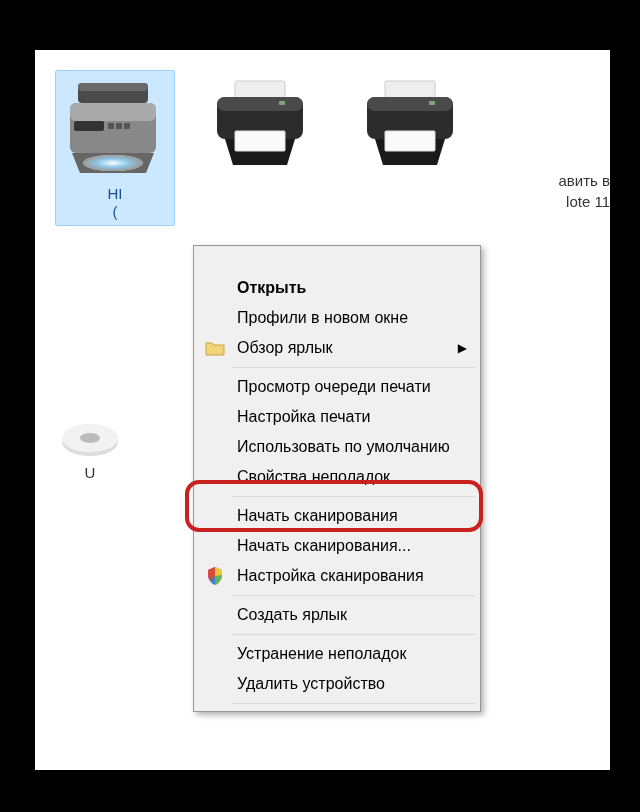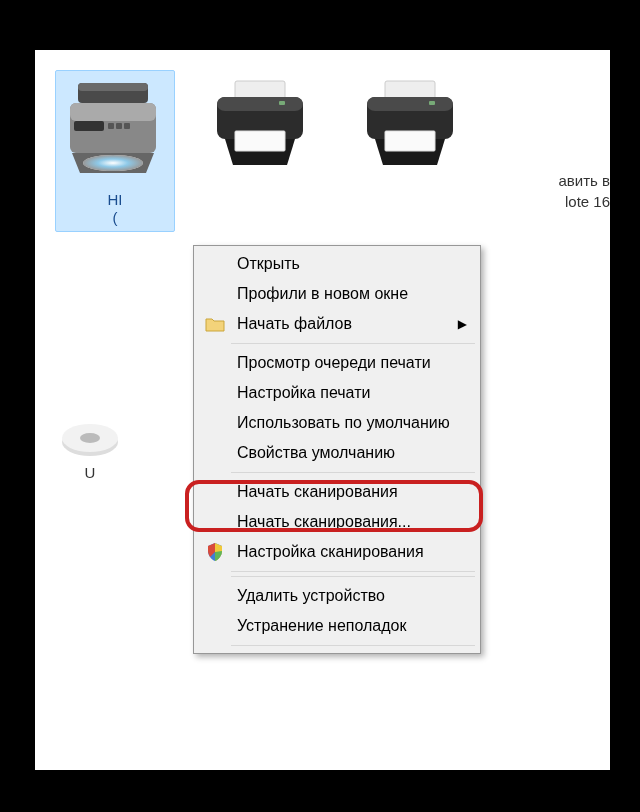--- a/index.html
+++ b/index.html
@@ -38,21 +38,21 @@
     }
     .device.selected .device-label { color: #1a4d8f; }
     .device-icon-wrap {
       width: 110px;
       height: 110px;
       display: flex;
       align-items: center;
       justify-content: center;
     }
     .device-label {
-      margin-top: 6px;
+      margin-top: 0;
       font-size: 15px;
       color: #333;
       line-height: 1.2;
     }
     .device-partial-right {
       position: absolute;
       right: 0;
       top: 120px;
       font-size: 15px;
       color: #333;
@@ -90,21 +90,21 @@
       height: 30px;
       display: flex;
       align-items: center;
       padding-left: 40px;
       padding-right: 20px;
       color: #000;
       font-size: 16px;
       position: relative;
       cursor: default;
     }
-    .menu-item.bold { font-weight: normal; }
+    .menu-item.bold { font-weight: bold; margin-top: 24px; }
     .menu-item .arrow {
       position: absolute;
       right: 10px;
       font-size: 12px;
     }
     .menu-item-icon {
       position: absolute;
       left: 8px;
       width: 20px;
       height: 20px;
@@ -187,21 +187,21 @@
           <rect x="74" y="26" width="6" height="4" rx="1" fill="#7a7"></rect>
           <path d="M 20 64 L 90 64 L 82 90 L 28 90 Z" fill="#1a1a1a"></path>
           <rect x="30" y="56" width="50" height="20" rx="1" fill="#fafafa" stroke="#ddd"></rect>
         </svg>
       </div>
     </div>
   </div>
 
   <div class="device-partial-right">
     <span>авить в</span><br>
-    <span>lote 16</span>
+    <span>lote 11</span>
   </div>
 
   <div class="usb-device">
     <div class="usb-icon">
       <svg viewBox="0 0 60 60">
         <ellipse cx="30" cy="42" rx="28" ry="14" fill="#ddd"></ellipse>
         <ellipse cx="30" cy="38" rx="28" ry="14" fill="#f2f2f2"></ellipse>
         <ellipse cx="30" cy="38" rx="10" ry="5" fill="#bbb"></ellipse>
       </svg>
     </div>
@@ -214,60 +214,63 @@
     </div>
     <div class="menu-item">
       <span>Профили в новом окне</span>
     </div>
     <div class="menu-item">
       <span class="menu-item-icon">
         <svg viewBox="0 0 20 20">
             <path d="M1 5 h6 l2 2 h10 v10 h-18 z" fill="#f3d37a" stroke="#caa53b"></path>
           </svg>
       </span>
-      <span>Начать файлов</span>
+      <span>Обзор ярлык</span>
       <span class="arrow">▶</span>
     </div>
     <div class="menu-sep"></div>
     <div class="menu-item">
       <span>Просмотр очереди печати</span>
     </div>
     <div class="menu-item">
       <span>Настройка печати</span>
     </div>
     <div class="menu-item">
       <span>Использовать по умолчанию</span>
     </div>
     <div class="menu-item">
-      <span>Свойства умолчанию</span>
+      <span>Свойства неполадок</span>
     </div>
     <div class="menu-sep"></div>
     <div class="menu-item">
       <span>Начать сканирования</span>
     </div>
     <div class="menu-item">
       <span>Начать сканирования...</span>
     </div>
     <div class="menu-item">
       <span class="menu-item-icon">
         <svg viewBox="0 0 20 20">
           <path d="M10 1 L17 4 V9 C17 14 13 18 10 19 C7 18 3 14 3 9 V4 Z" fill="#3e7ed6"></path>
           <path d="M10 1 L17 4 V9 C17 14 13 18 10 19 V1 Z" fill="#f0c93a"></path>
           <path d="M10 1 L3 4 V9 C3 11 4 13 5 15 L10 10 Z" fill="#d94a3a"></path>
           <path d="M10 19 C13 18 17 14 17 9 L10 10 Z" fill="#5fb658"></path>
         </svg>
       </span>
       <span>Настройка сканирования</span>
     </div>
     <div class="menu-sep"></div>
-    <div class="menu-sep"></div>
+    <div class="menu-item">
+      <span>Создать ярлык</span>
+    </div>
+    <div class="menu-sep"></div>
+    <div class="menu-item">
+      <span>Устранение неполадок</span>
+    </div>
     <div class="menu-item">
       <span>Удалить устройство</span>
     </div>
-    <div class="menu-item">
-      <span>Устранение неполадок</span>
-    </div>
     <div class="menu-sep"></div>
   </div>
 
   <div class="highlight-frame" style="left:150px; top:430px; width:298px; height:52px;"></div>
 
 </div>
 
 </body></html>

